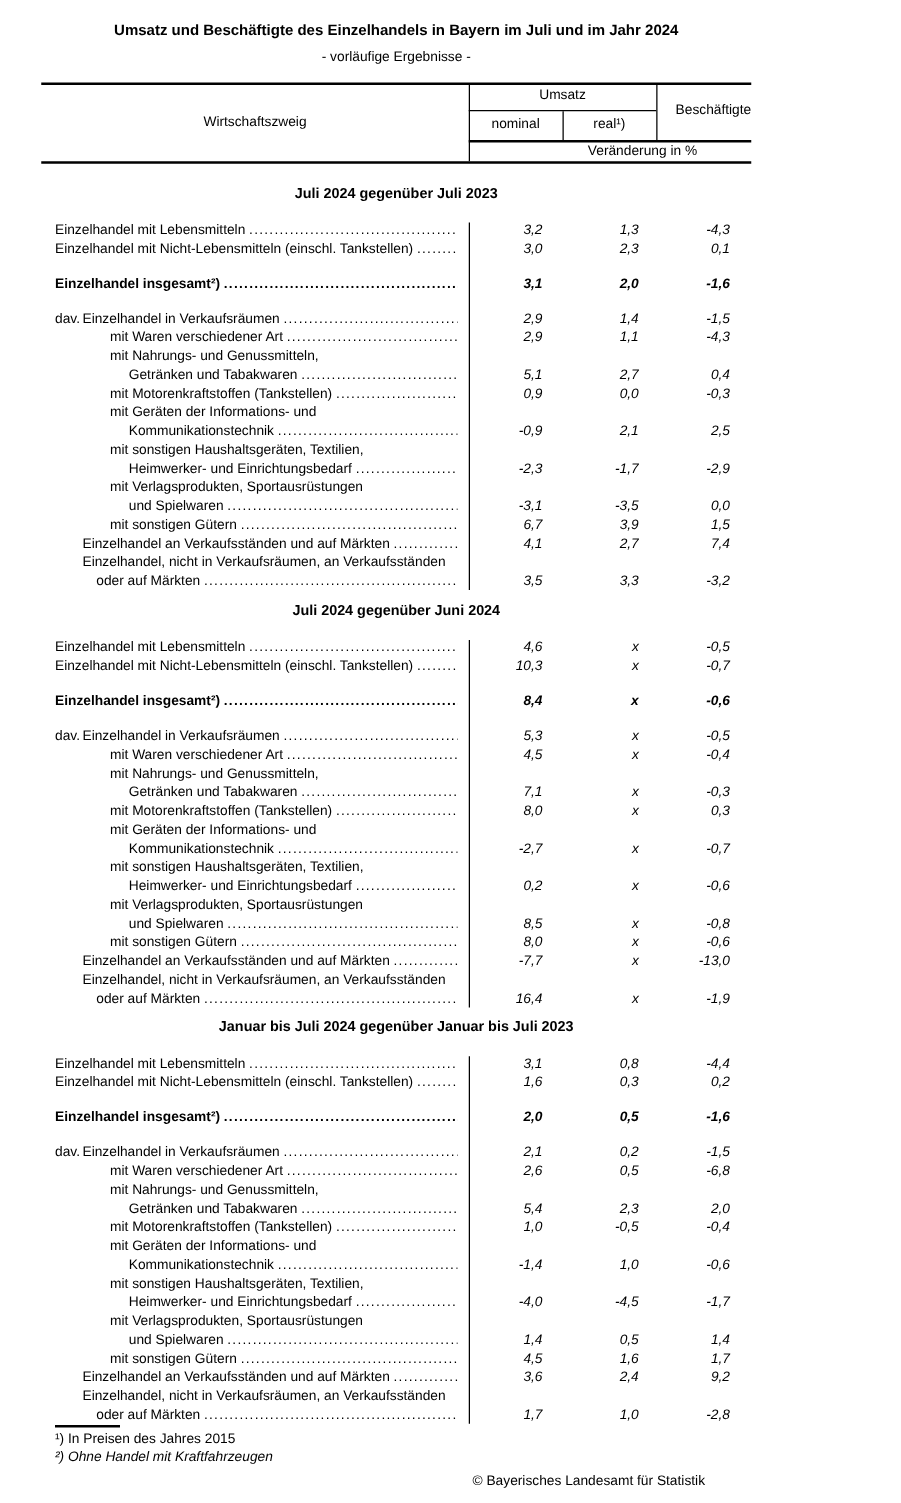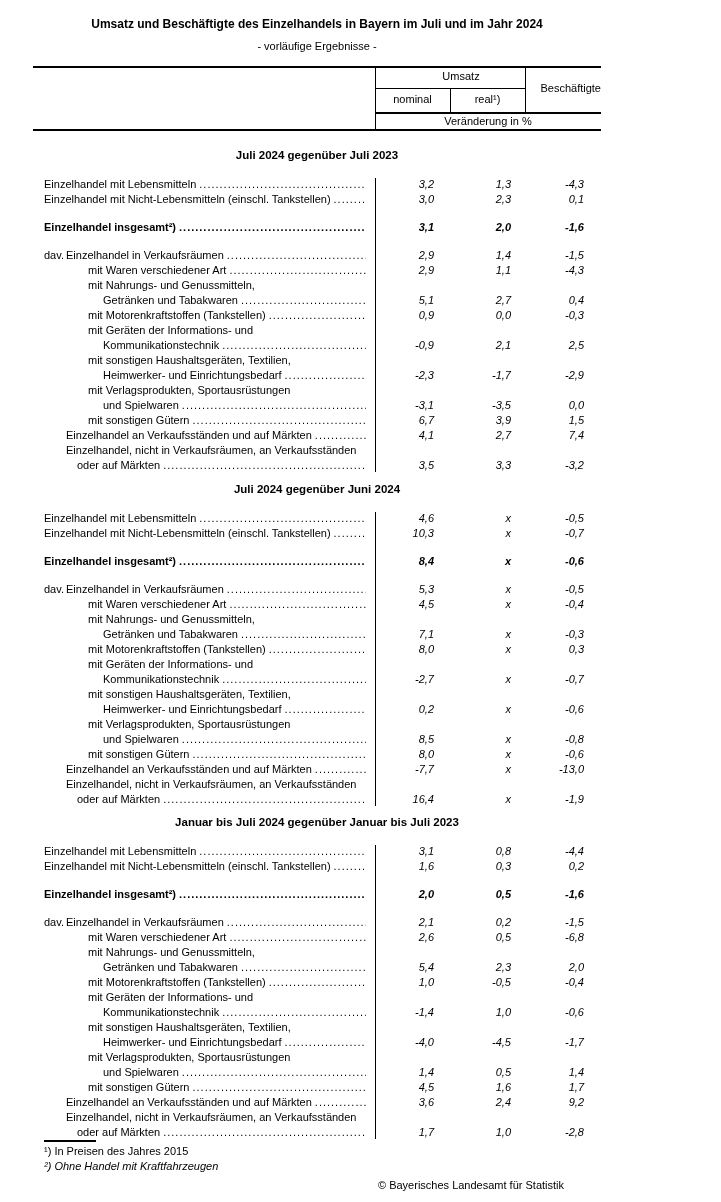--- a/index.html
+++ b/index.html
@@ -21,25 +21,25 @@
   .ln { position:absolute; background:#000; }
   .ln-top     { left:0; top:0; width:568px; height:1.5px; }
   .ln-umsatz  { left:342px; top:22px; width:150px; height:1px; }
   .ln-mid     { left:342px; top:46px; width:226px; height:2px; }
   .ln-bottom  { left:0; top:63px; width:568px; height:2px; }
   .vl-main    { left:342px; top:1px; width:1px; height:62px; }
   .vl-nomreal { left:417px; top:23px; width:1px; height:23px; }
   .vl-besch   { left:492px; top:1px; width:1px; height:45px; }
   .hcell { position:absolute; text-align:center; line-height:15px; }
   .h-wirtschaft { left:0; top:25px; width:342px; }
-  .h-umsatz     { left:342px; top:3px; width:150px;margin-left:11px; }
+  .h-umsatz     { left:342px; top:3px; width:150px; }
   .h-nominal    { left:342px; top:26px; width:75px; }
   .h-real       { left:417px; top:26px; width:75px; }
   .h-besch      { left:492px; top:15px; width:76px;text-align:right; }
-  .h-veraend    { left:342px; top:48px; width:226px; }
+  .h-veraend    { left:342px; top:48px; width:226px;padding-left:26px; }
 
   
   .section { position:absolute; left:33px; width:568px; }
   .section-title { position:absolute; top:0; left:0; width:568px; text-align:center;
                    font-size:11.5px; font-weight:bold; line-height:15px; }
   .section-rows { position:absolute; top:29px; left:0; width:568px; }
   .divider { position:absolute; left:342px; top:1px; bottom:1px; width:1px; background:#000; }
 
   .row { display:flex; height:15px; line-height:15px; font-size:11px; }
   .row.spacer { height:13px; }
@@ -71,20 +71,21 @@
 <div class="abs doc-subtitle">- vorläufige Ergebnisse -</div>
 
 <div class="abs thead">
   <div class="ln ln-top"></div>
   <div class="ln ln-umsatz"></div>
   <div class="ln ln-mid"></div>
   <div class="ln ln-bottom"></div>
   <div class="ln vl-main"></div>
   <div class="ln vl-nomreal"></div>
   <div class="ln vl-besch"></div>
+  <div class="hcell h-wirtschaft">Wirtschaftszweig</div>
   <div class="hcell h-umsatz">Umsatz</div>
   <div class="hcell h-nominal">nominal</div>
   <div class="hcell h-real">real¹)</div>
   <div class="hcell h-besch">Beschäftigte</div>
   <div class="hcell h-veraend">Veränderung in %</div>
 </div>
 
 <div class="section" style="top:148px;">
   <div class="section-title">Juli 2024 gegenüber Juli 2023</div>
   <div class="section-rows">

